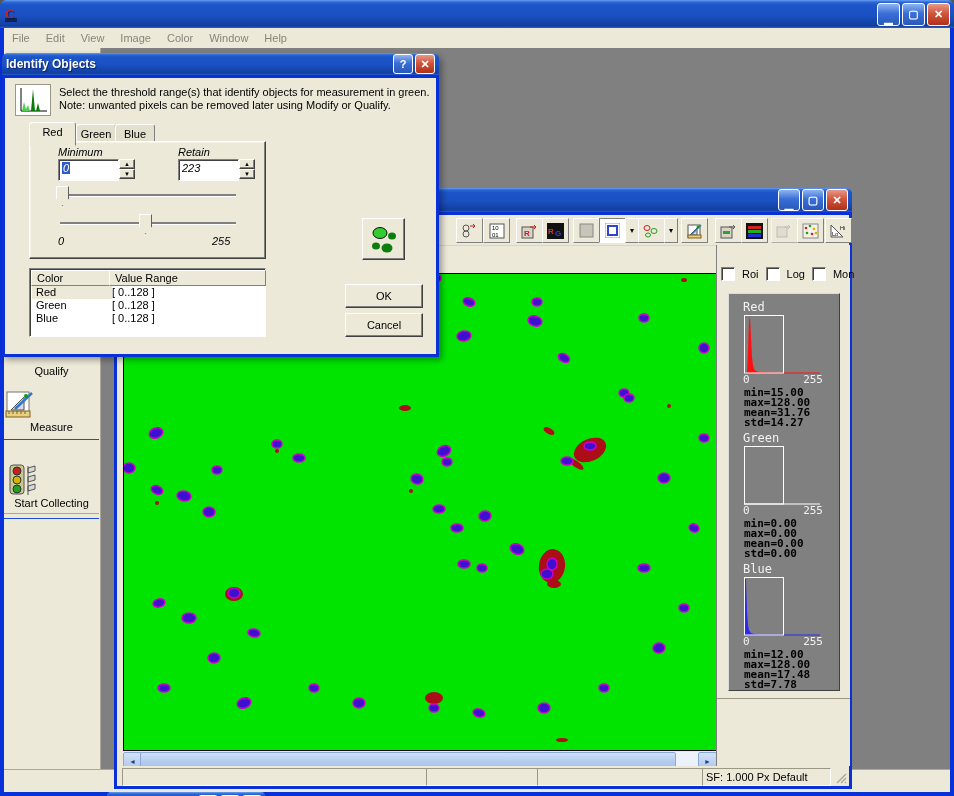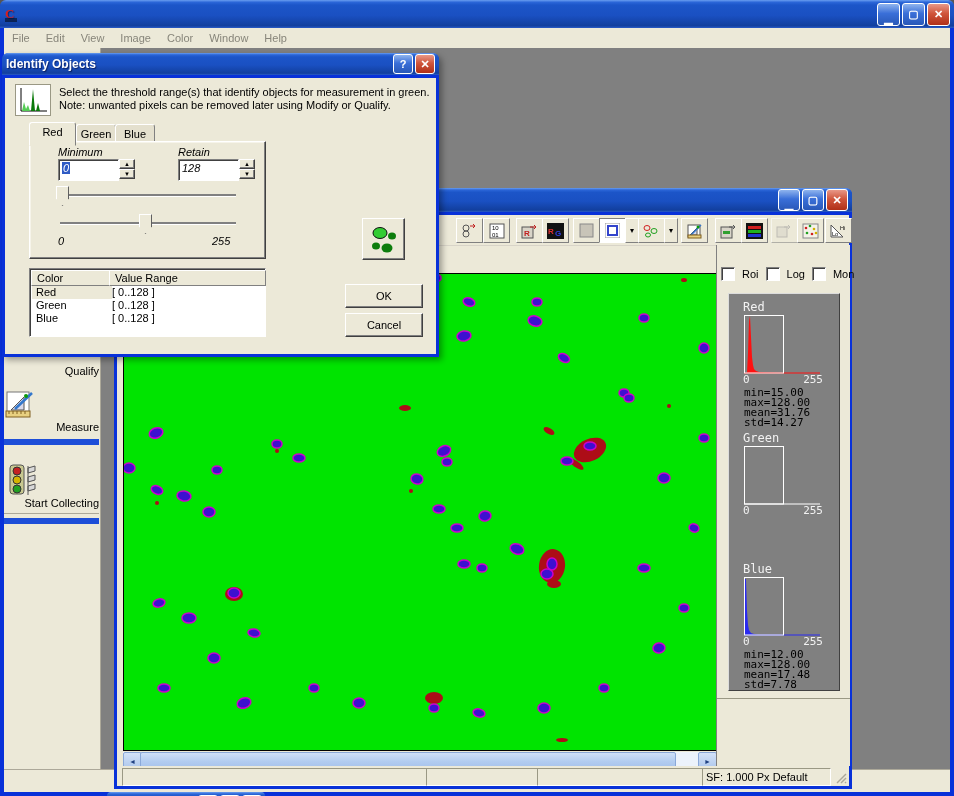--- a/index.html
+++ b/index.html
@@ -29,22 +29,22 @@
 
   
   #main{left:0;top:0;width:954px;height:796px;}
   #main-title{height:28px;font-size:13px;}
   #app-icon{width:18px;height:17px;margin-right:4px;}
   #menubar{position:absolute;left:4px;right:4px;top:28px;height:20px;background:#ece9d8;
     display:flex;align-items:center;gap:0;border-bottom:1px solid #d8d4c4;}
   #menubar span{padding:2px 8px;color:#87857a;font-weight:normal;}
   #main-body{position:absolute;left:4px;right:4px;top:48px;bottom:26px;background:#808080;}
   #sidebar{position:absolute;left:0;top:0;width:96px;bottom:0;background:#ece9d8;border-right:1px solid #aca899;}
-  .side-cell{position:absolute;left:0;width:95px;background:#ece9d8;border-bottom:6px solid #1d4ed8;
-    text-align:right;padding-top:2px;}
+  .side-cell{position:absolute;left:0;width:95px;background:#ece9d8;border-bottom:1px solid #1d4ed8;
+    text-align:center;padding-top:2px;}
   .side-cell .lbl{display:block;margin-top:1px;}
   #main-status{position:absolute;left:4px;right:4px;bottom:4px;height:22px;background:#ece9d8;border-top:1px solid #aca899;}
 
   
   #imgwin{left:110px;top:140px;width:738px;height:601px;z-index:20;}
   #imgwin .titlebar{height:24px;font-size:12px;}
   #imgwin .capbtn{width:20px;height:20px;}
   #imgclient{position:absolute;left:3px;right:3px;top:27px;bottom:3px;background:#ece9d8;}
   #imgtoolbar{position:absolute;left:0;right:0;top:0;height:30px;background:#ece9d8;border-bottom:1px solid #d8d4c8;}
   .tbtn{position:absolute;top:3px;width:25px;height:23px;background:#ece9d8;border:1px solid;
@@ -62,21 +62,21 @@
   #rpanel{position:absolute;left:599px;top:0;width:133px;bottom:20px;border-left:1px solid #808080;background:#ece9d8;}
   .rp-cbrow{position:absolute;left:4px;top:22px;display:flex;gap:7px;align-items:center;}
   .cbox{width:12px;height:12px;background:#fff;border:1px solid;border-color:#808080 #fff #fff #808080;
     box-shadow:inset 1px 1px 0 #404040;}
   #histpanel{position:absolute;left:11px;top:48px;width:110px;height:396px;background:#808080;
     border:1px solid;border-color:#dcdcdc #404040 #404040 #dcdcdc;}
   .hist{position:absolute;left:0;width:108px;font-family:"DejaVu Sans Mono",monospace;}
   .hist .hname{color:#f2f2f2;font-size:12px;margin:0 0 0 14px;}
   .hist svg{display:block;margin:1px 0 0 14px;}
   .hist .axisrow{display:flex;justify-content:space-between;width:80px;margin-left:14px;color:#f2f2f2;font-size:11px;line-height:10px;}
-  .hist .stats{margin:3px 0 0 15px;color:#000;font-size:11px;line-height:10px;}
+  .hist .stats{margin:3px 0 0 15px;color:#000;font-size:11px;line-height:10px;font-weight:bold;}
   #rp-line{position:absolute;left:0;right:0;top:453px;border-top:1px solid #9a9884;}
   #imgstatus{position:absolute;left:0;right:0;bottom:0;height:20px;background:#ece9d8;display:flex;align-items:center;}
   .stpanel{position:absolute;top:2px;height:16px;background:#ece9d8;border:1px solid;border-color:#9a9884 #fff #fff #9a9884;
     display:flex;align-items:center;padding-left:3px;}
 
   
   #taskwin{left:103px;top:744px;width:158px;height:27px;z-index:20;border-radius:5px;}
   #taskwin .titlebar{height:25px;font-size:11px;border-radius:4px;padding:0 3px;}
   #taskwin .capbtn{width:18px;height:18px;font-size:9px;}
   #taskwin .capbtn.close{background:linear-gradient(180deg,#e0a8a8 0%,#c87878 50%,#b05858 100%);}
@@ -432,20 +432,26 @@
                   <div class="hname">Green</div>
                   <svg width="80" height="60" viewBox="0 0 78 60">
                     <polygon fill="#ffffff" points=""></polygon>
                     <line x1="0" y1="58" x2="76" y2="58" stroke="#ffffff"></line>
                     <rect x="0.5" y="0.5" width="39" height="57.5" fill="none" stroke="#fff"></rect>
                   </svg>
                   <div class="axisrow">
                     <span>0</span>
                     <span>255</span>
                   </div>
+                  <div class="stats">
+                    <div>min=0.00</div>
+                    <div>max=0.00</div>
+                    <div>mean=0.00</div>
+                    <div>std=0.00</div>
+                  </div>
                 </div>
                 <div class="hist" style="top:268px;">
                   <div class="hname">Blue</div>
                   <svg width="80" height="60" viewBox="0 0 78 60">
                     <polygon fill="#2a2af0" points="1,58 1,2 2,2 3,34 4,48 5,53 7,56 10,57 14,58"></polygon>
                     <line x1="0" y1="58" x2="76" y2="58" stroke="#2a2af0"></line>
                     <rect x="0.5" y="0.5" width="39" height="57.5" fill="none" stroke="#fff"></rect>
                   </svg>
                   <div class="axisrow">
                     <span>0</span>
@@ -528,21 +534,21 @@
         <div class="abs" style="left:28px;top:4px;">Minimum</div>
         <div class="abs" style="left:148px;top:4px;">Retain</div>
         <div class="spin" style="left:28px;top:17px;">
           <div class="field"><span class="sel">0</span></div>
           <div class="btns">
             <div class="btn">▲</div>
             <div class="btn">▼</div>
           </div>
         </div>
         <div class="spin" style="left:148px;top:17px;">
-          <div class="field"><span>128</span></div>
+          <div class="field"><span>223</span></div>
           <div class="btns">
             <div class="btn">▲</div>
             <div class="btn">▼</div>
           </div>
         </div>
         <div class="track" style="left:30px;top:52px;width:176px;"></div>
         <div class="thumb" style="left:26px;top:44px;"></div>
         <div class="track" style="left:30px;top:80px;width:176px;"></div>
         <div class="thumb" style="left:109px;top:72px;"></div>
         <div class="abs" style="left:28px;top:93px;">0</div>

